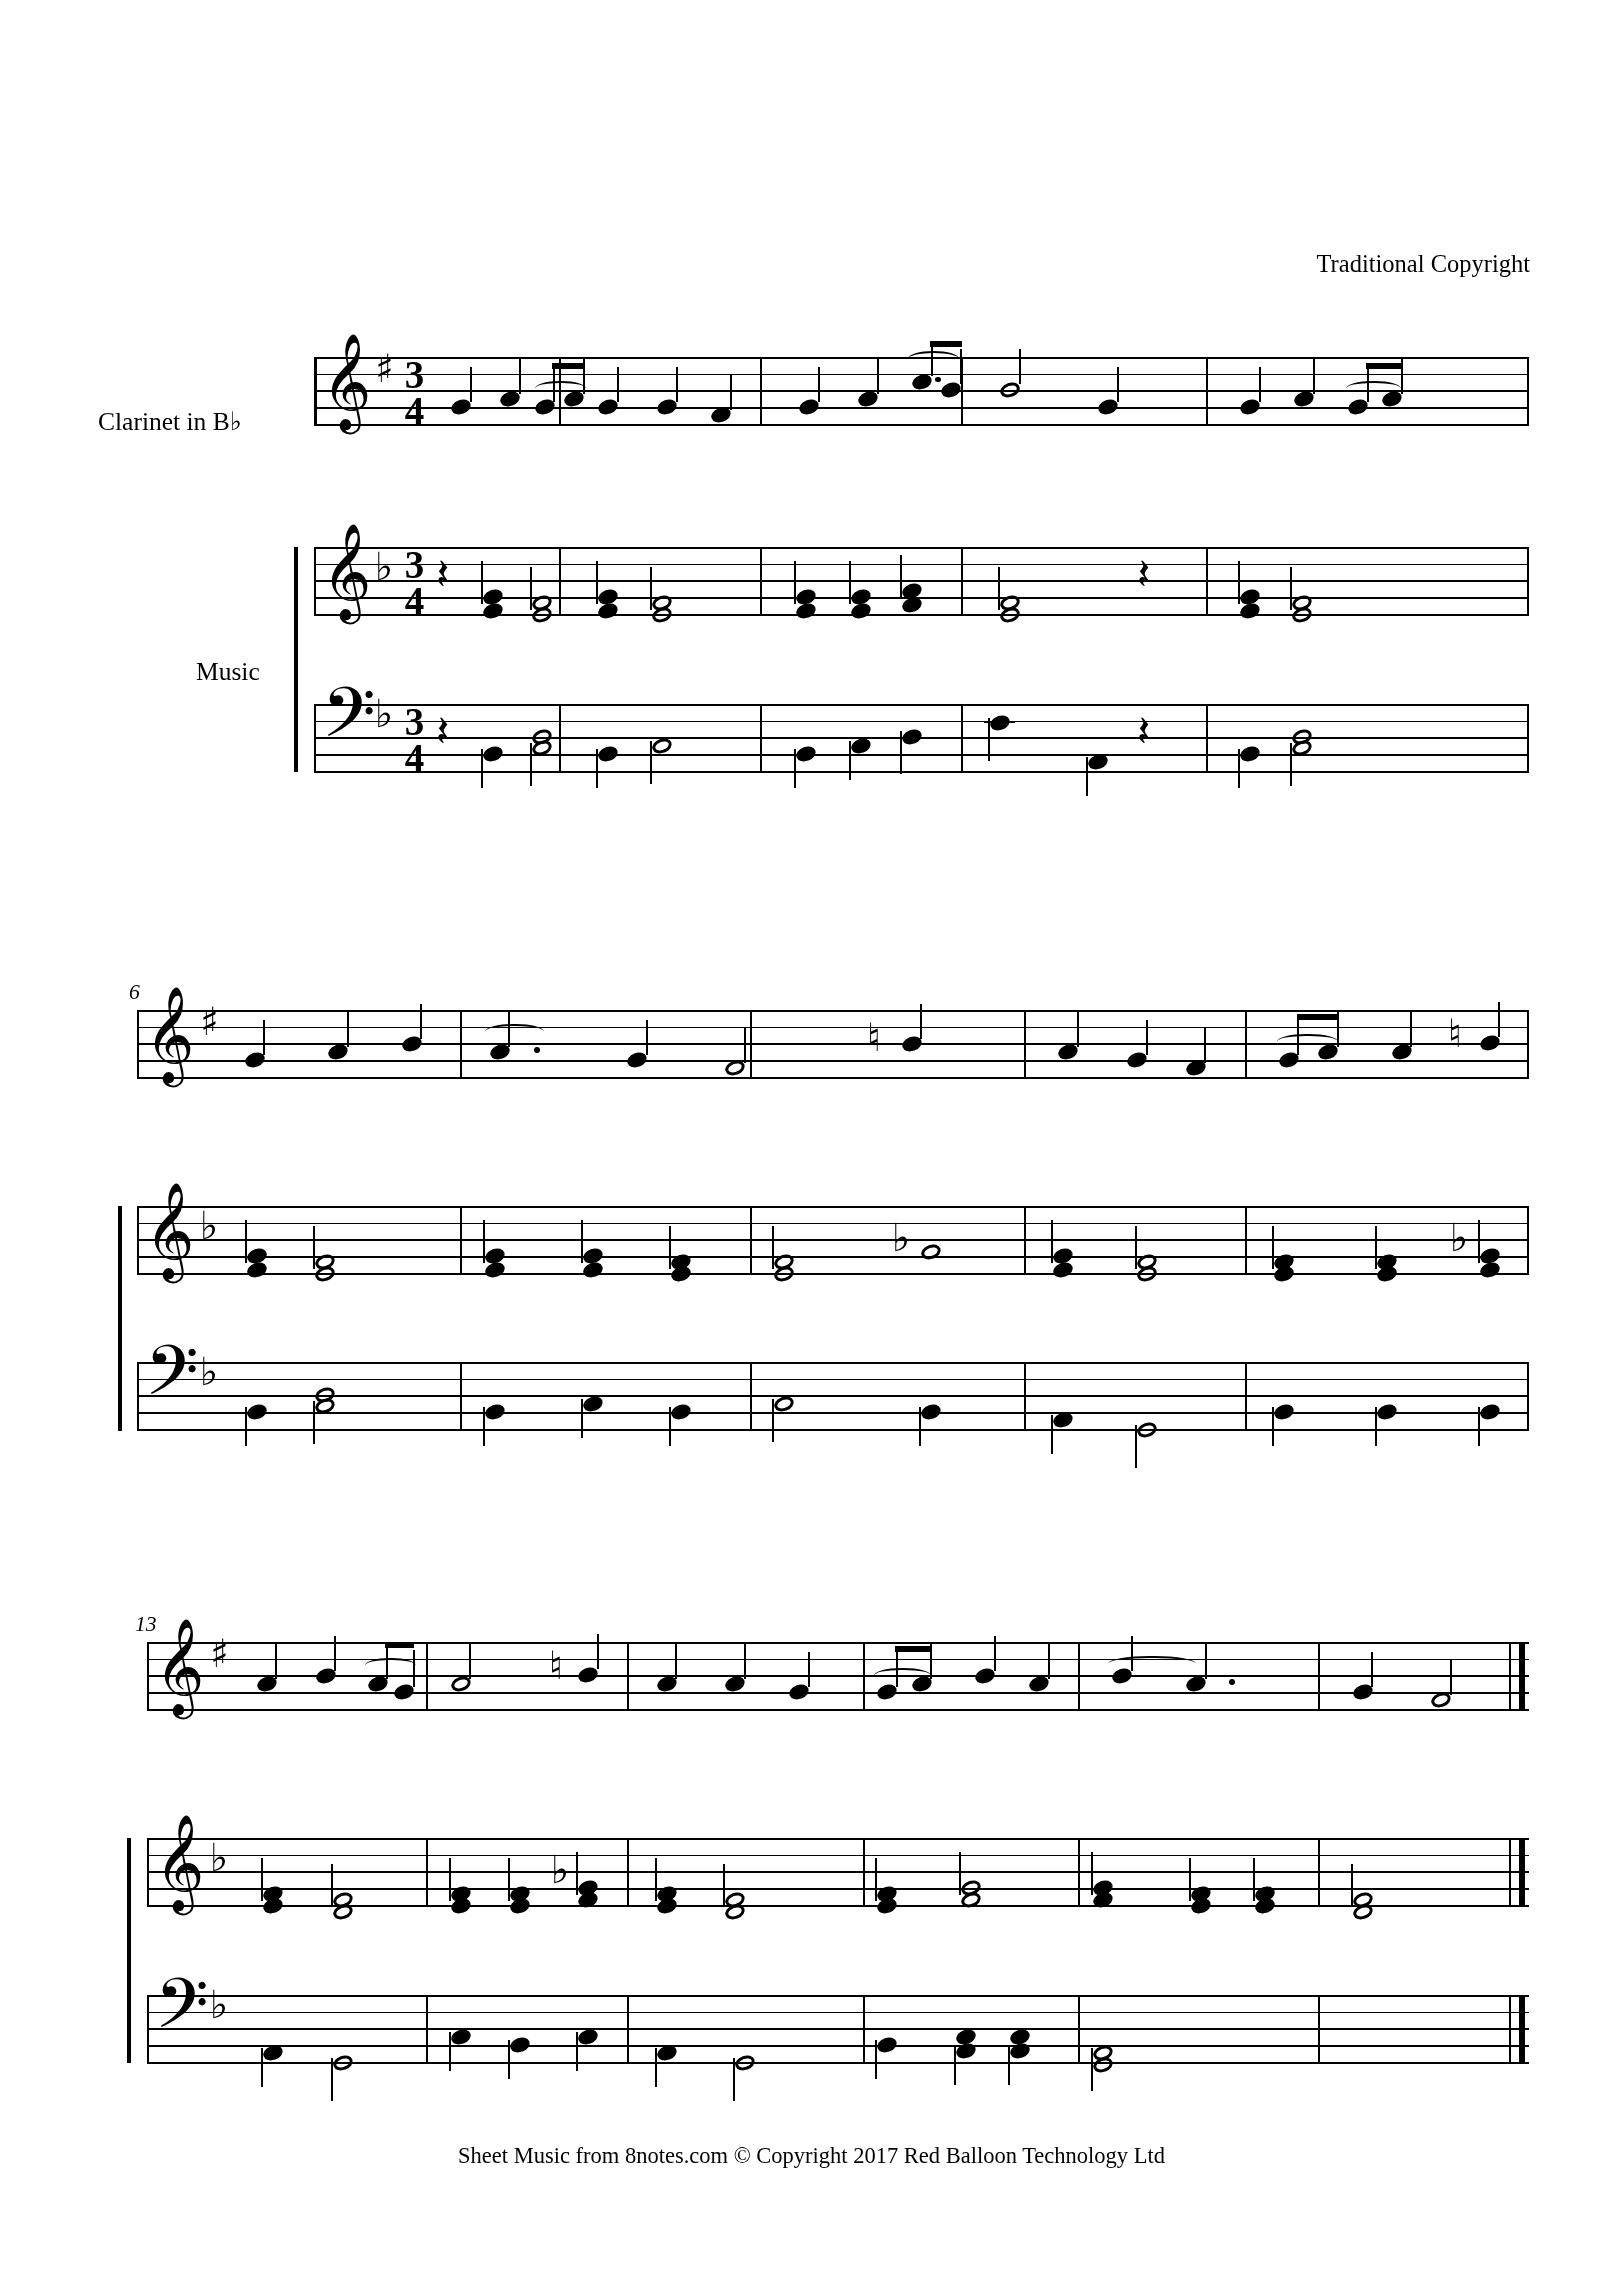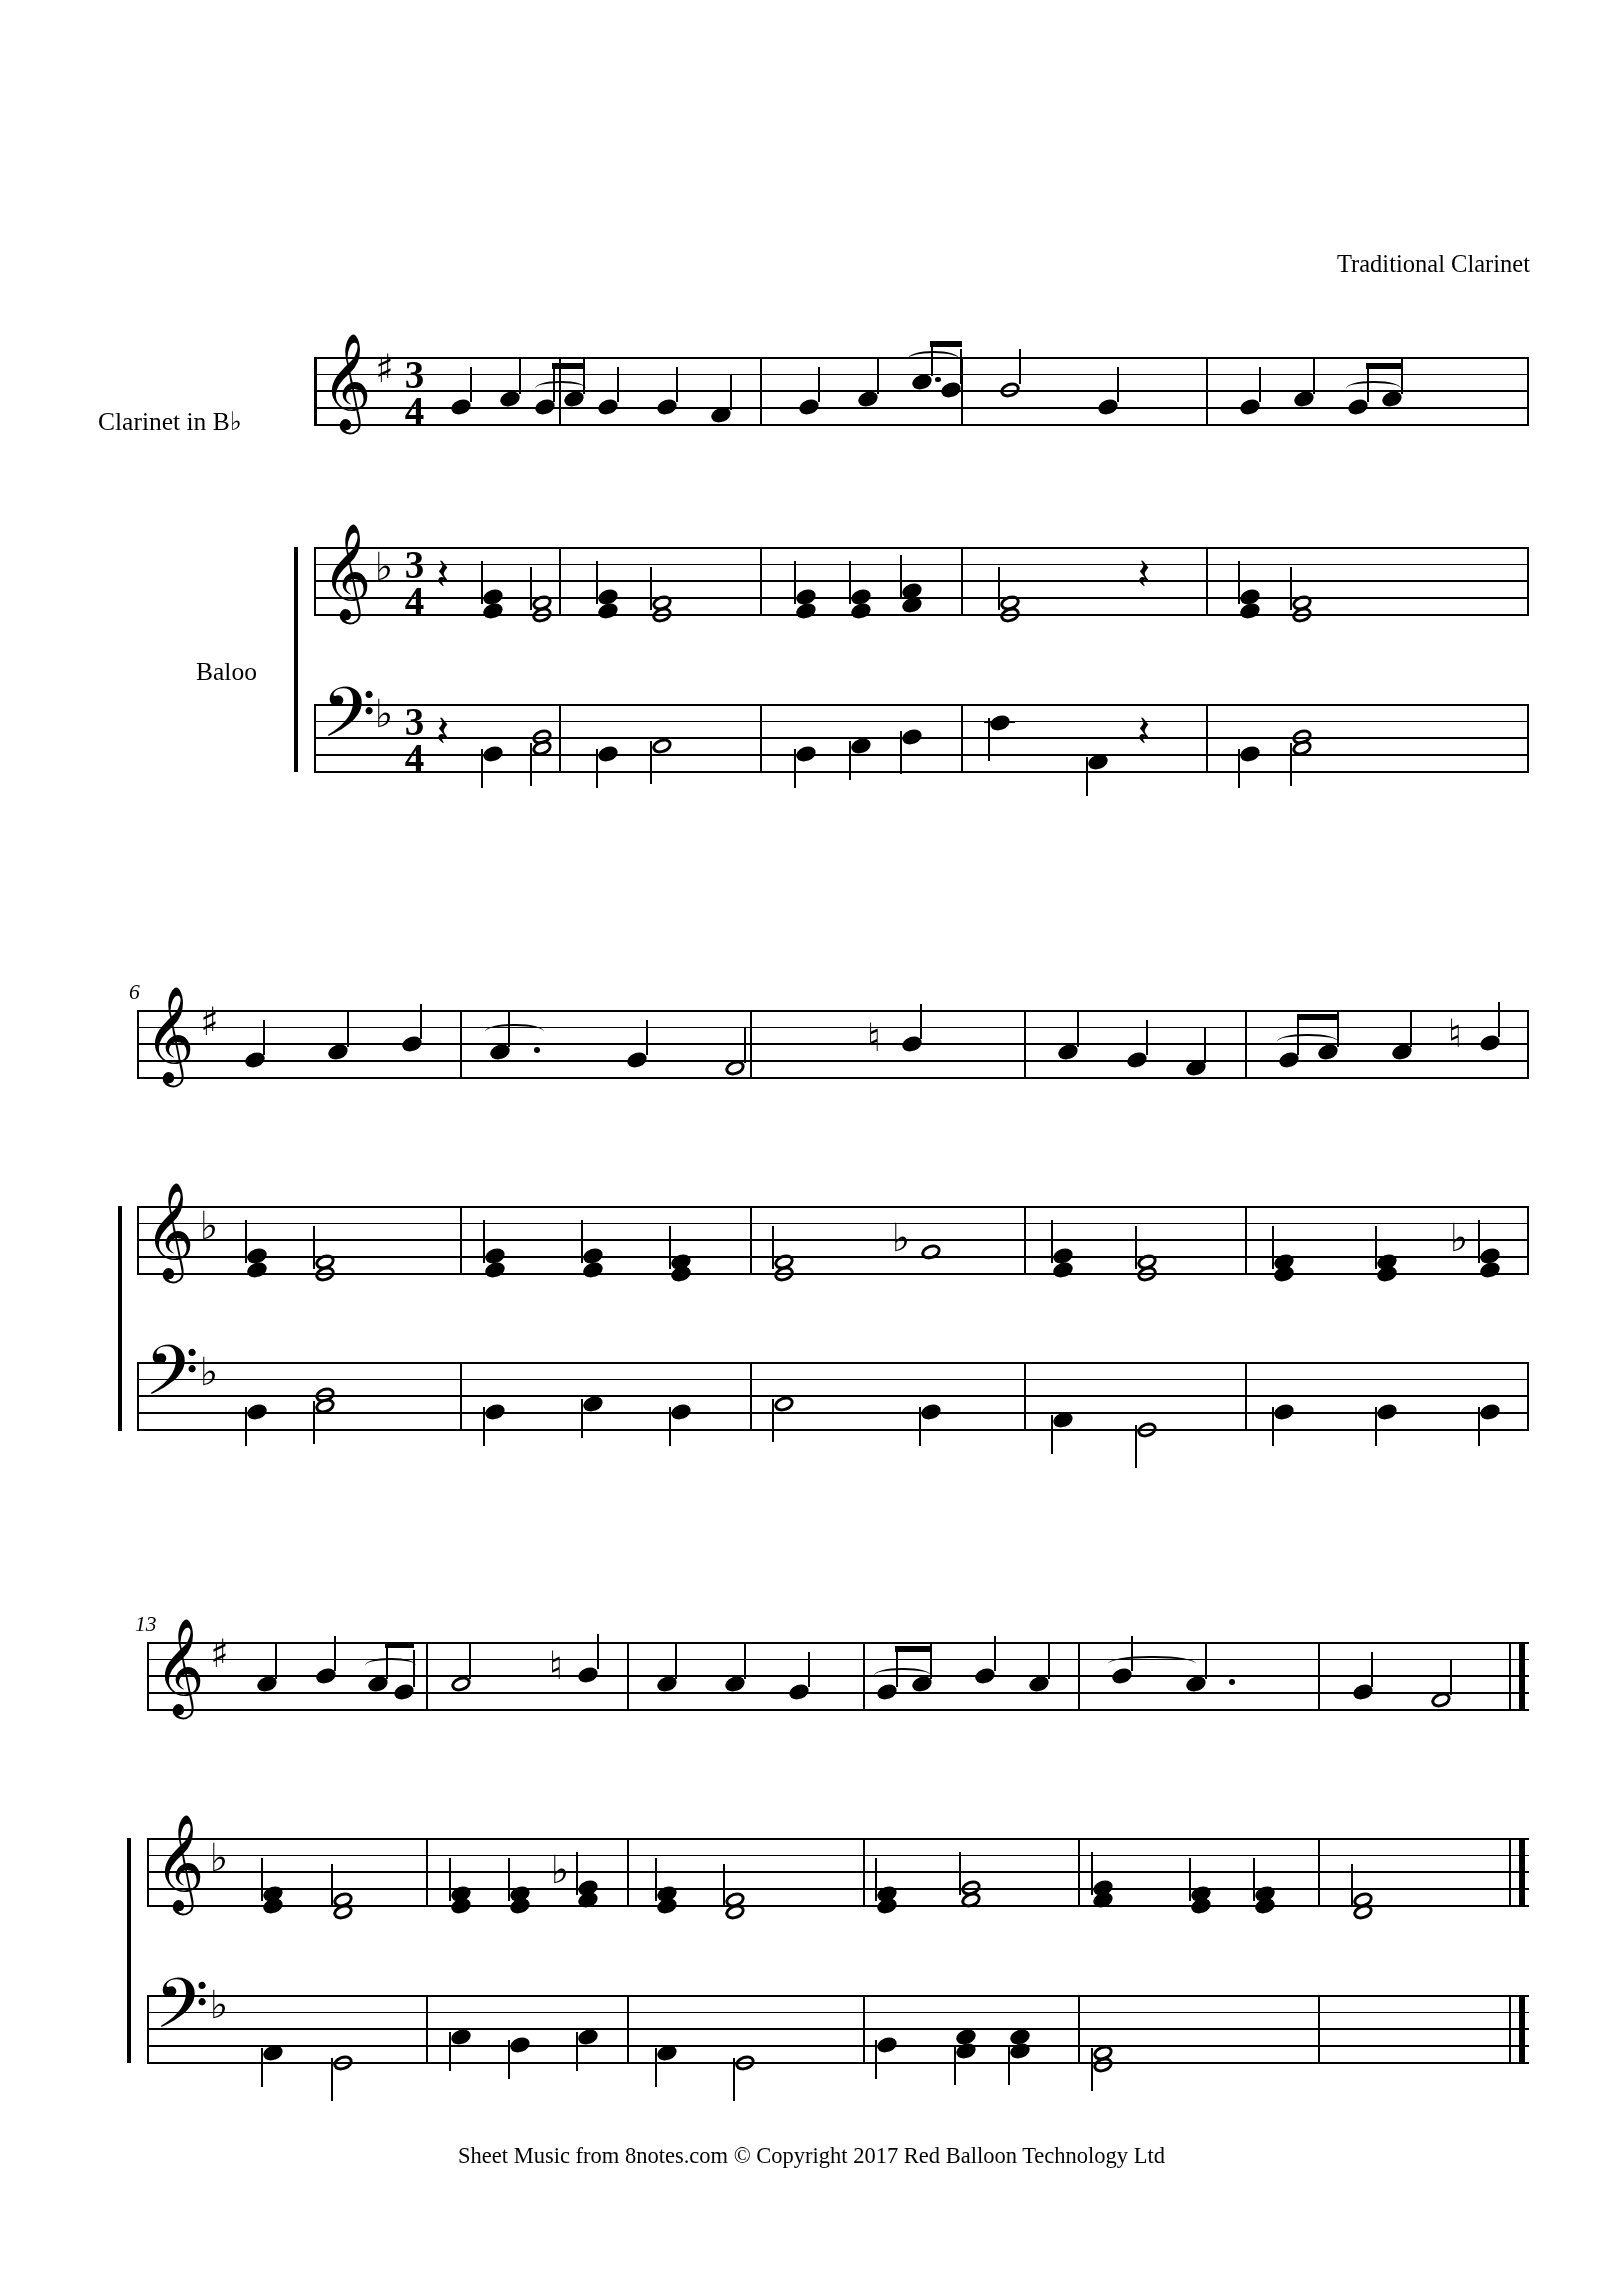--- a/index.html
+++ b/index.html
@@ -147,27 +147,27 @@
     border-radius: 50%;
     height: 13.7px;
     width: 39px;
   }
 </style>
 </head>
 <body>
 
 <div class="page">
 
-  <div class="composer">Traditional Clarinet</div>
+  <div class="composer">Traditional Copyright</div>
 
   <div class="system" style="left:0;top:0;width:1623px;height:804px;">
 
     <div class="inst-label" style="left:98px;top:406px;">Clarinet in B♭</div>
 
-    <div class="inst-label" style="left:196px;top:657px;">Baloo</div>
+    <div class="inst-label" style="left:196px;top:657px;">Music</div>
 
     <div class="stafflines" style="left:314px;top:357px;width:1215px;height:69px;">
       <div class="sline" style="top:0px;width:1215px;"></div>
       <div class="sline" style="top:16.7px;width:1215px;"></div>
       <div class="sline" style="top:33px;width:1215px;"></div>
       <div class="sline" style="top:50px;width:1215px;"></div>
       <div class="sline" style="top:67px;width:1215px;"></div>
       <div class="barline" style="left:0px;top:0px;height:68px;"></div>
       <div class="barline" style="left:245px;top:0px;height:68px;"></div>
       <div class="barline" style="left:446px;top:0px;height:68px;"></div>

